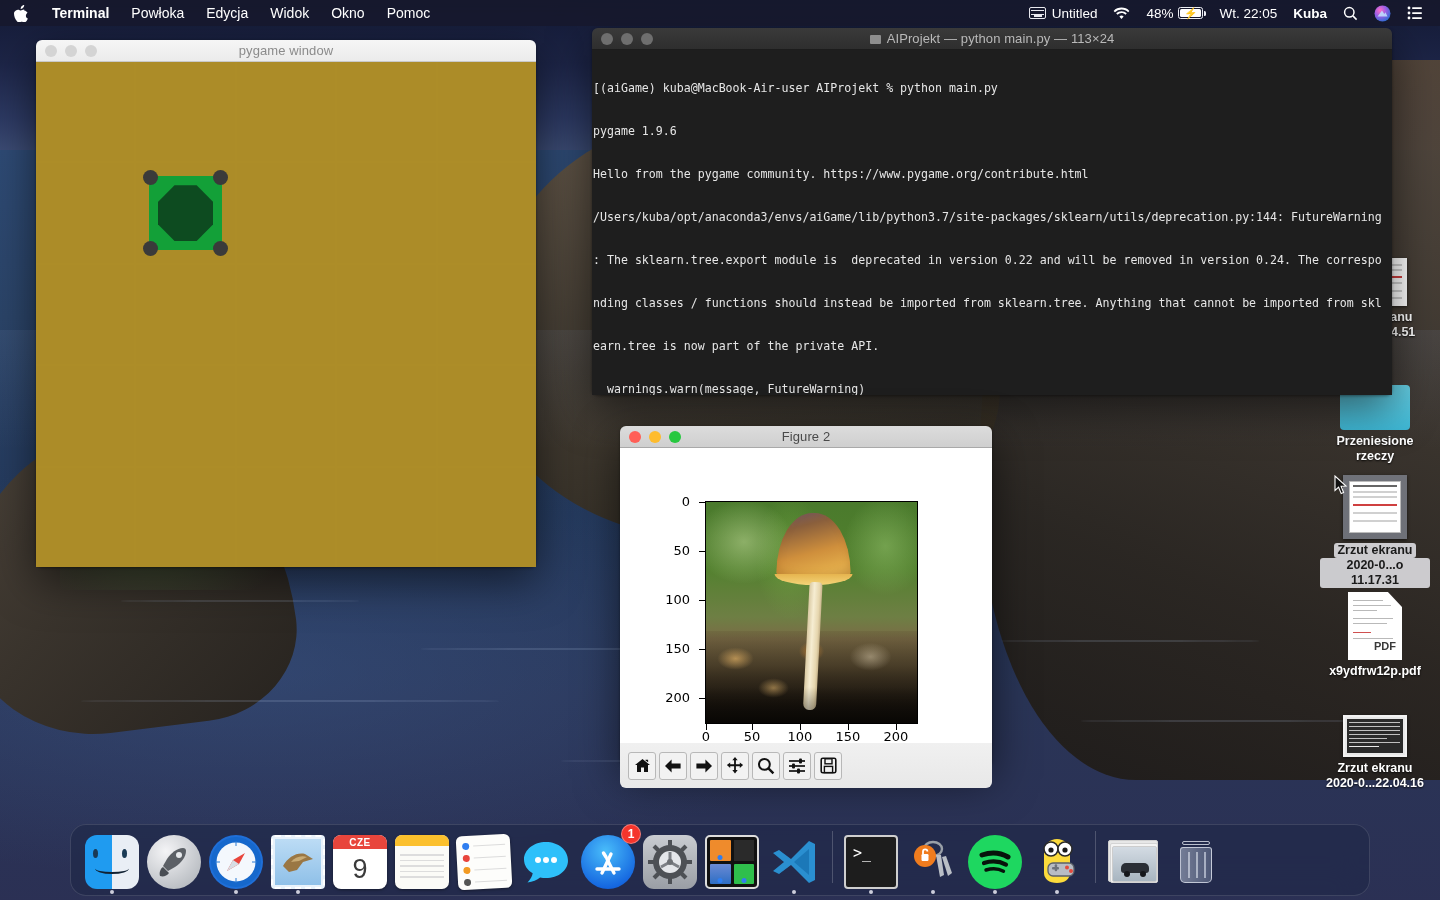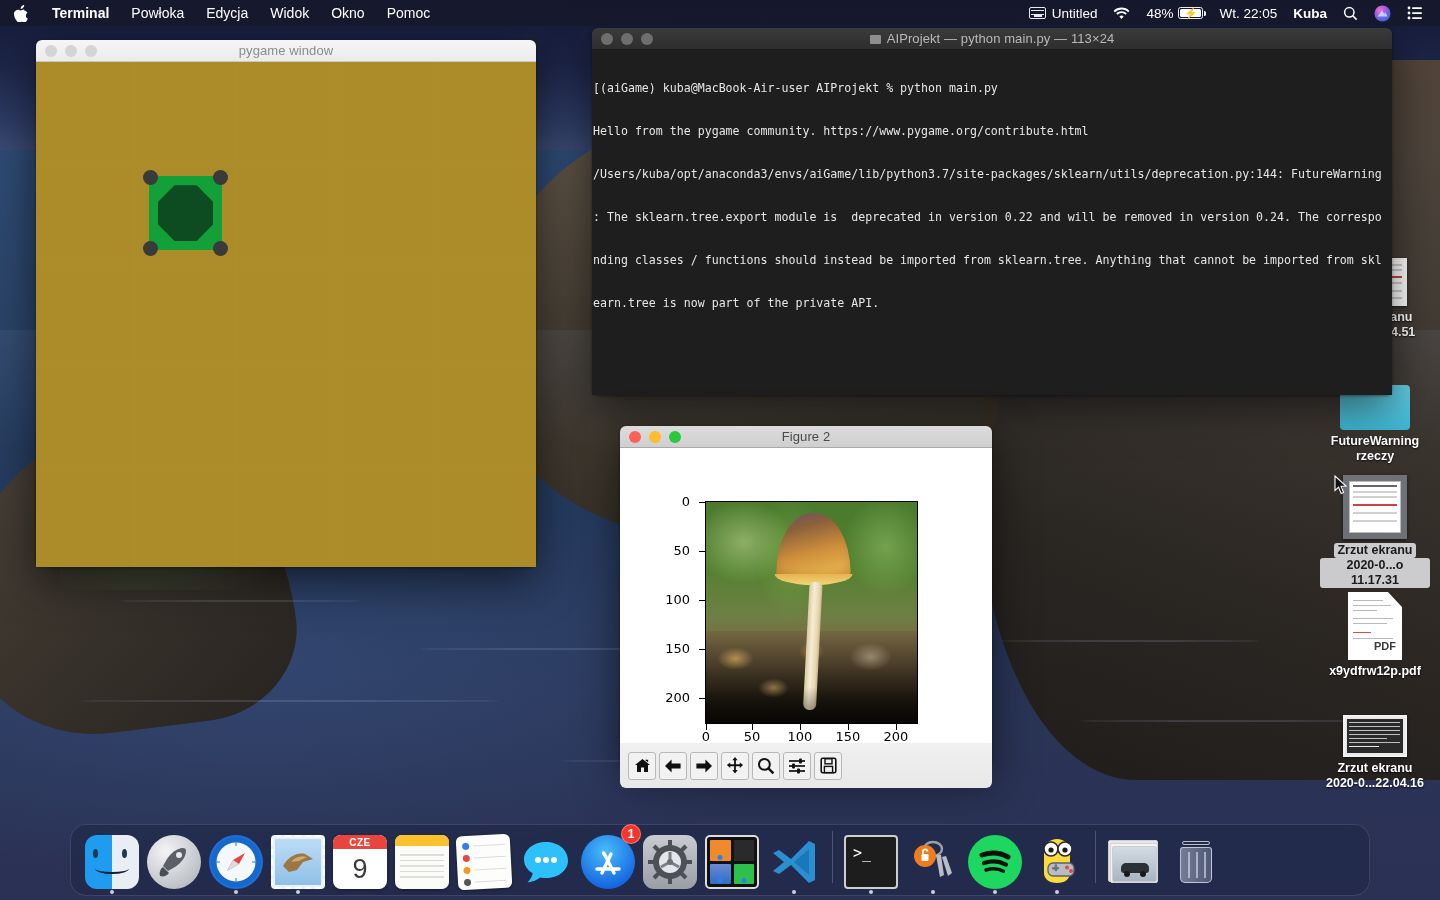--- a/index.html
+++ b/index.html
@@ -452,21 +452,21 @@
     <span>2020-0...44.51</span>
   </div>
 </div>
 
 <div class="desk-icon" style="left:1320px;top:378px">
   <div class="thumb folder-ico">
     <div class="folder-tab"></div>
       <div class="folder-body"></div>
   </div>
   <div class="lbl">
-    <span>FutureWarning</span>
+    <span>Przeniesione</span>
     <span>rzeczy</span>
   </div>
 </div>
 
 <div class="desk-icon selected" style="left:1320px;top:475px">
   <div class="thumb shot-thumb sel-bg" style="width:64px;height:64px">
     <div class="shot-inner" style="border:1px solid #bbb">
       <div class="bar" style="top:3px;background:#666"></div>
       <div class="bar" style="top:9px"></div>
       <div class="bar" style="top:14px"></div>
@@ -572,25 +572,27 @@
       <span class="light"></span>
       <span class="light"></span>
     </div>
     <div class="title-text" id="terminal-title">
       <span class="term-folder-ico"></span>
       <span>AIProjekt — python main.py — 113×24</span>
     </div>
   </div>
   <div id="terminal-body">
     <div class="tline">[(aiGame) kuba@MacBook-Air-user AIProjekt % python main.py                                                                ]</div>
+    <div class="tline">pygame 1.9.6</div>
     <div class="tline">Hello from the pygame community. https://www.pygame.org/contribute.html</div>
     <div class="tline">/Users/kuba/opt/anaconda3/envs/aiGame/lib/python3.7/site-packages/sklearn/utils/deprecation.py:144: FutureWarning</div>
     <div class="tline">: The sklearn.tree.export module is  deprecated in version 0.22 and will be removed in version 0.24. The correspo</div>
     <div class="tline">nding classes / functions should instead be imported from sklearn.tree. Anything that cannot be imported from skl</div>
     <div class="tline">earn.tree is now part of the private API.</div>
+    <div class="tline">  warnings.warn(message, FutureWarning)</div>
     
     
     
     
     
     
     
     
     
     <div class="tline"></div>

